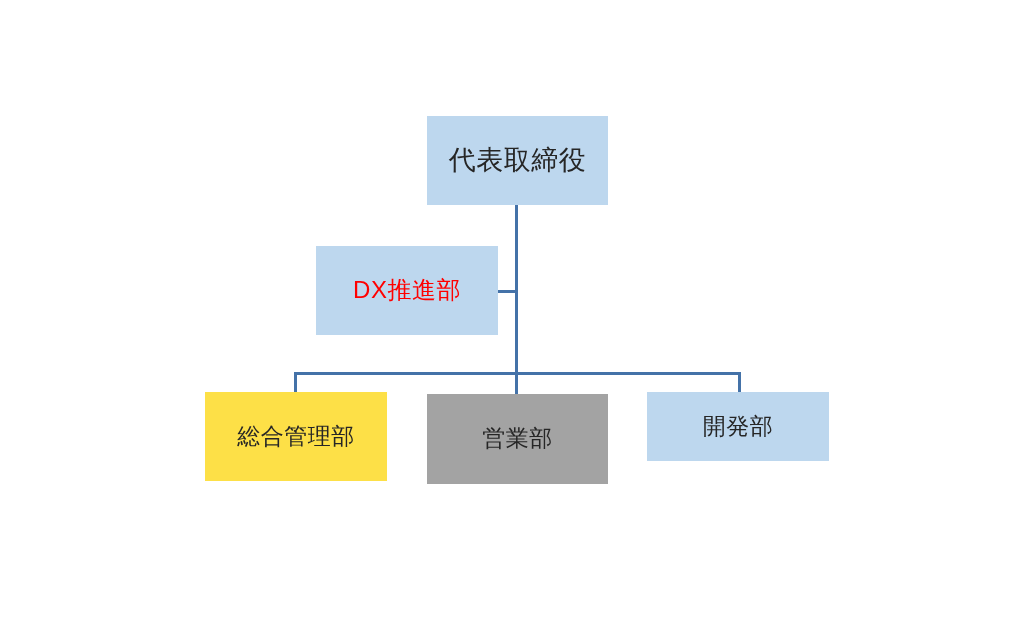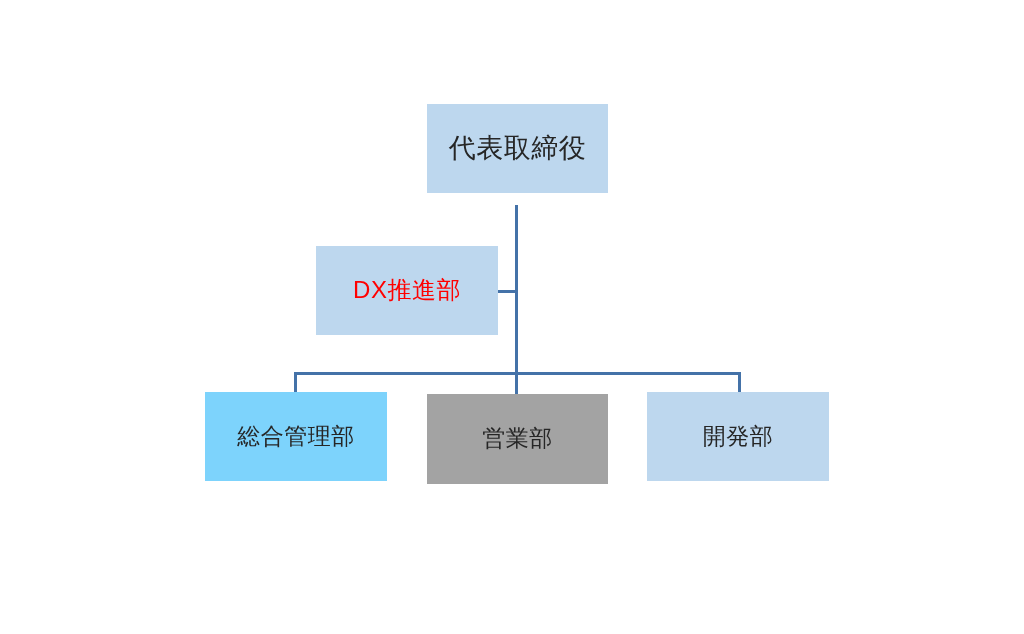--- a/index.html
+++ b/index.html
@@ -29,38 +29,38 @@
     line-height: 1.2;
     letter-spacing: 0.5px;
     user-select: none;
   }
   .node-label {
     display: block;
     white-space: nowrap;
   }
   
   #node-ceo {
-    left: 427px;  top: 104px;
+    left: 427px;  top: 116px;
     width: 181px; height: 89px; font-family: Liberation Serif, serif;
   }
   #node-dx {
     left: 316px;  top: 246px;
     width: 182px; height: 89px;
   }
   #node-general-admin {
     left: 205px;  top: 392px;
     width: 182px; height: 89px;
   }
   #node-sales {
     left: 427px;  top: 394px;
     width: 181px; height: 90px;
   }
   #node-development {
     left: 647px;  top: 392px;
-    width: 182px; height: 89px;
+    width: 182px; height: 69px;
   }
   
   .conn {
     position: absolute;
   }
   
   #conn-trunk {
     left: 515px;
     top: 205px;
     width: 3px;
@@ -111,21 +111,21 @@
   <div class="conn" id="conn-drop-right" style="background: rgb(68, 114, 168);"></div>
 
   <div class="node" id="node-ceo" style="background: rgb(189, 215, 238); color: rgb(38, 38, 38); font-size: 27px;">
     <span class="node-label">代表取締役</span>
   </div>
 
   <div class="node" id="node-dx" style="background: rgb(189, 215, 238); color: rgb(255, 0, 0); font-size: 24px;">
     <span class="node-label">DX推進部</span>
   </div>
 
-  <div class="node" id="node-general-admin" style="background: #7dd3fc; color: rgb(38, 38, 38); font-size: 23px;">
+  <div class="node" id="node-general-admin" style="background: #fde047; color: rgb(38, 38, 38); font-size: 23px;">
     <span class="node-label">総合管理部</span>
   </div>
 
   <div class="node" id="node-sales" style="background: #a3a3a3; color: rgb(38, 38, 38); font-size: 23px;">
     <span class="node-label">営業部</span>
   </div>
 
   <div class="node" id="node-development" style="background: rgb(189, 215, 238); color: rgb(38, 38, 38); font-size: 23px;">
     <span class="node-label">開発部</span>
   </div>

